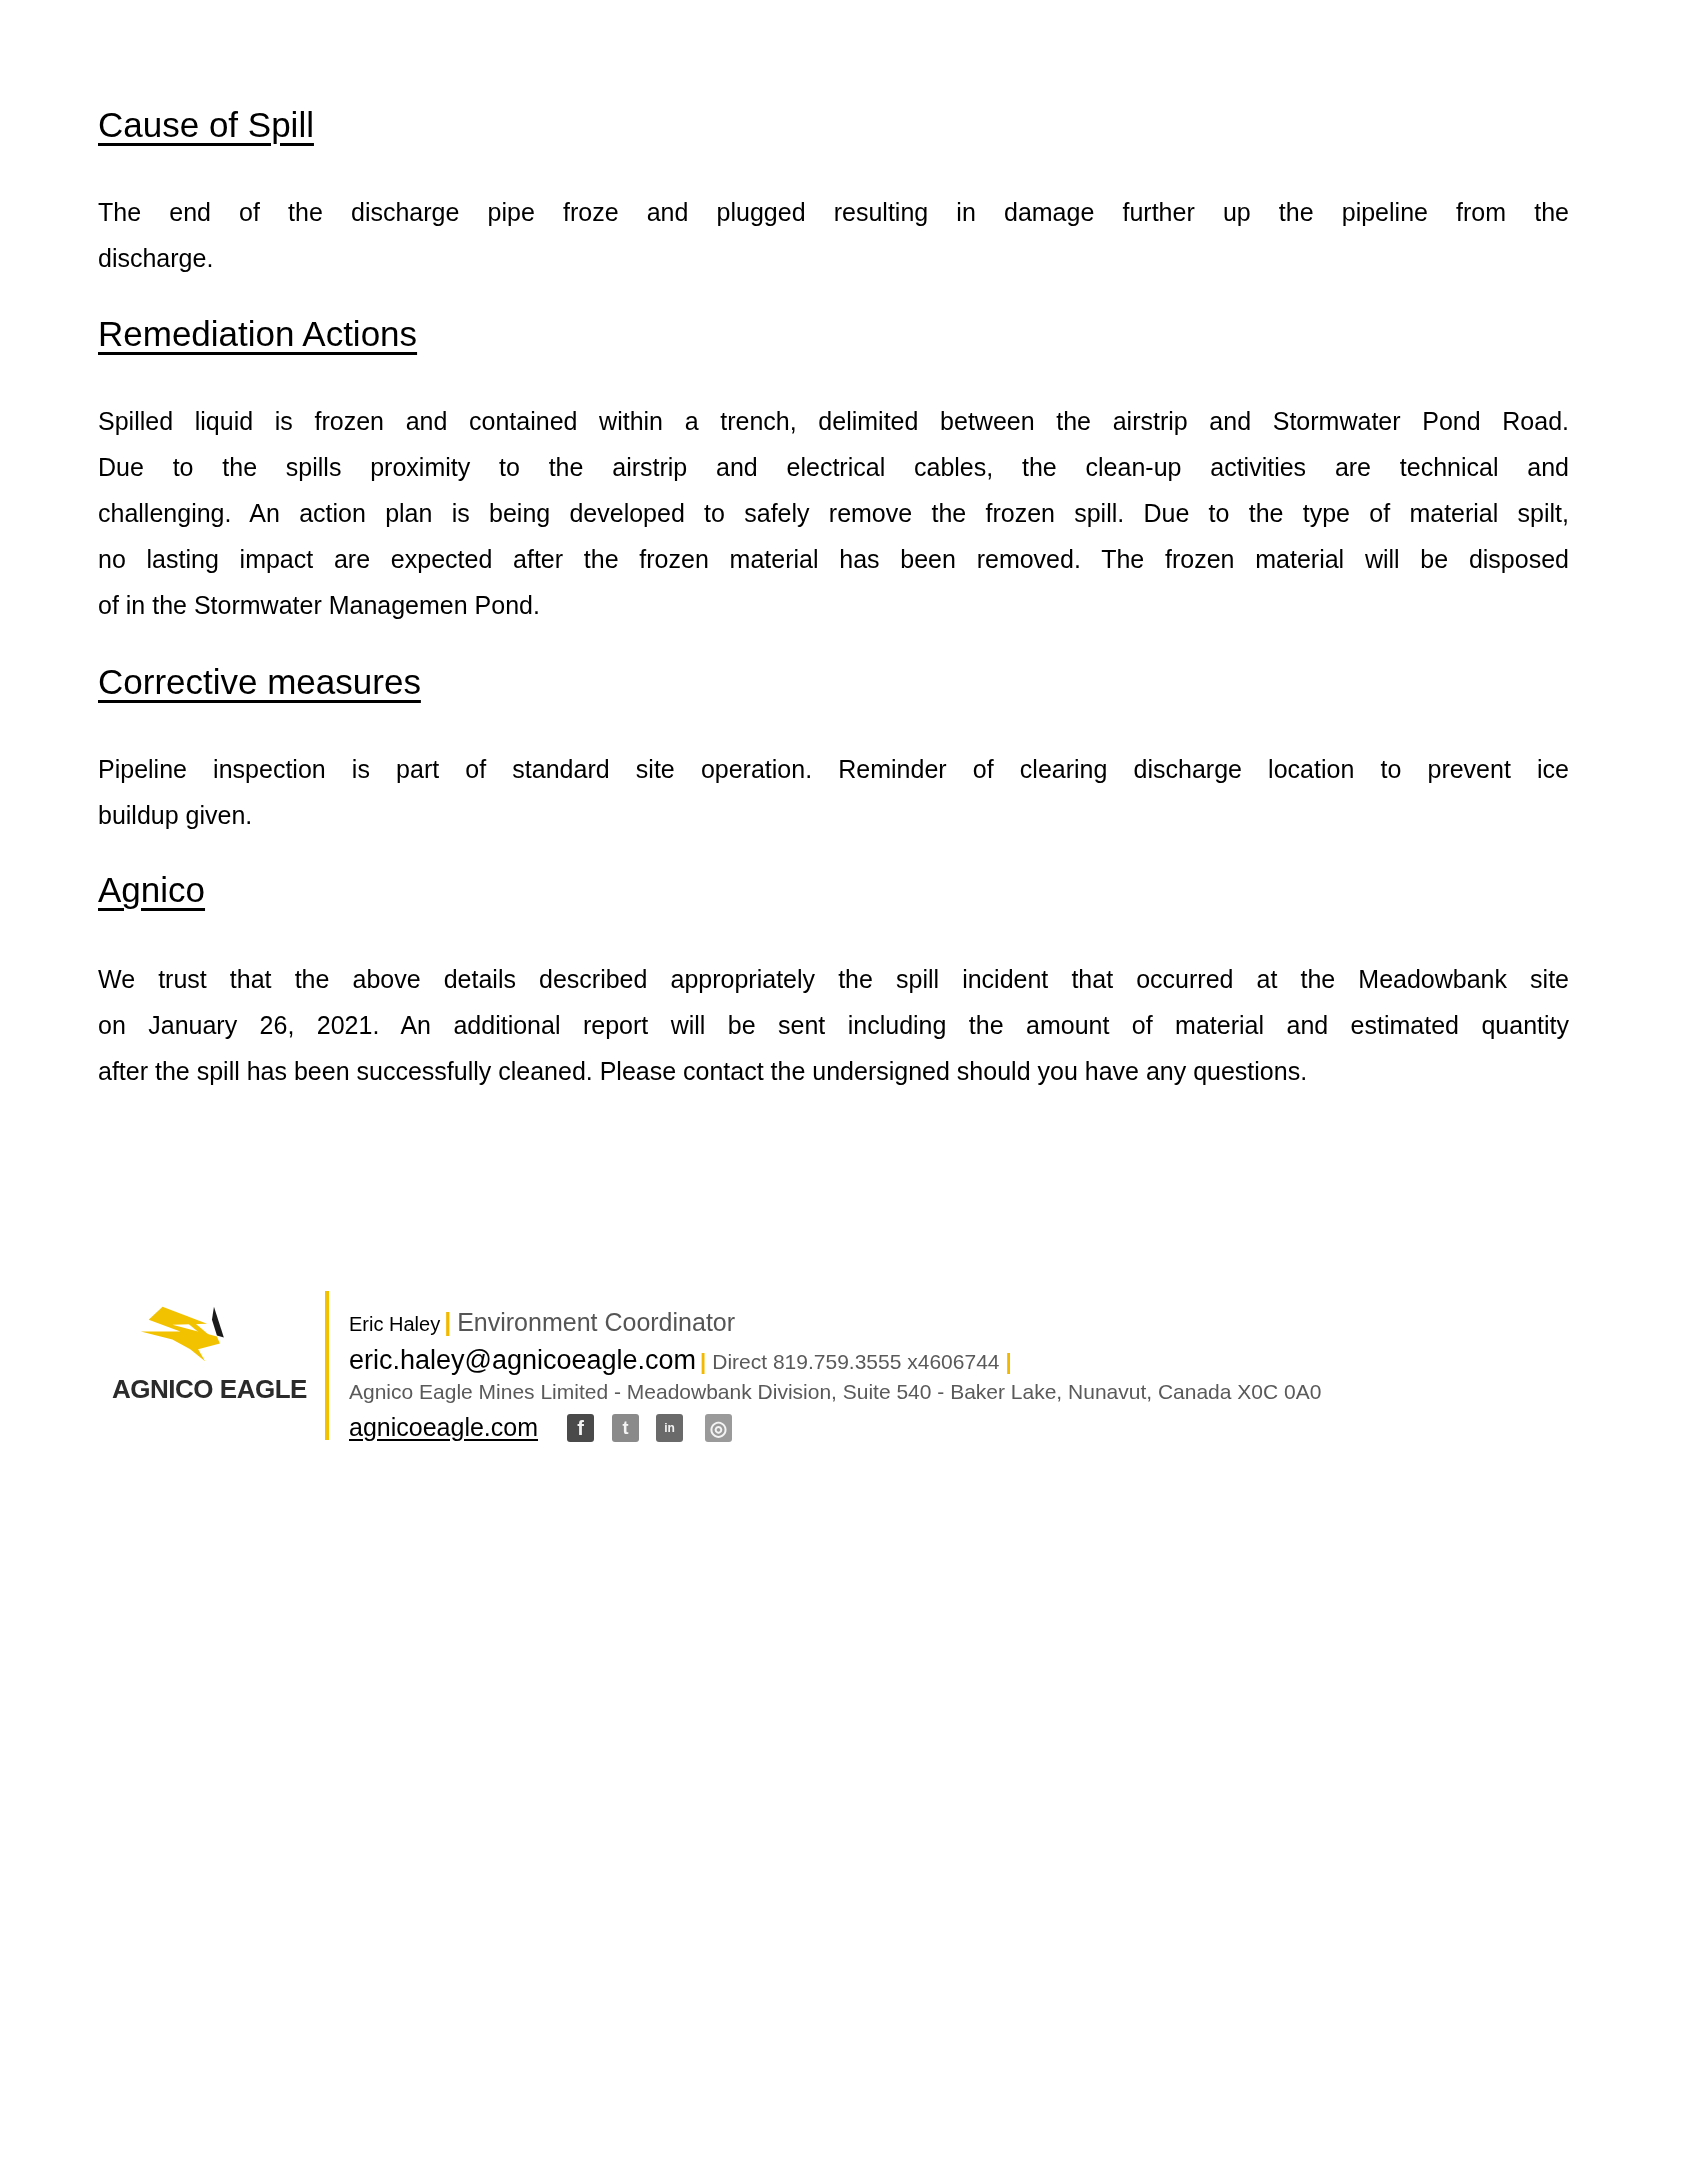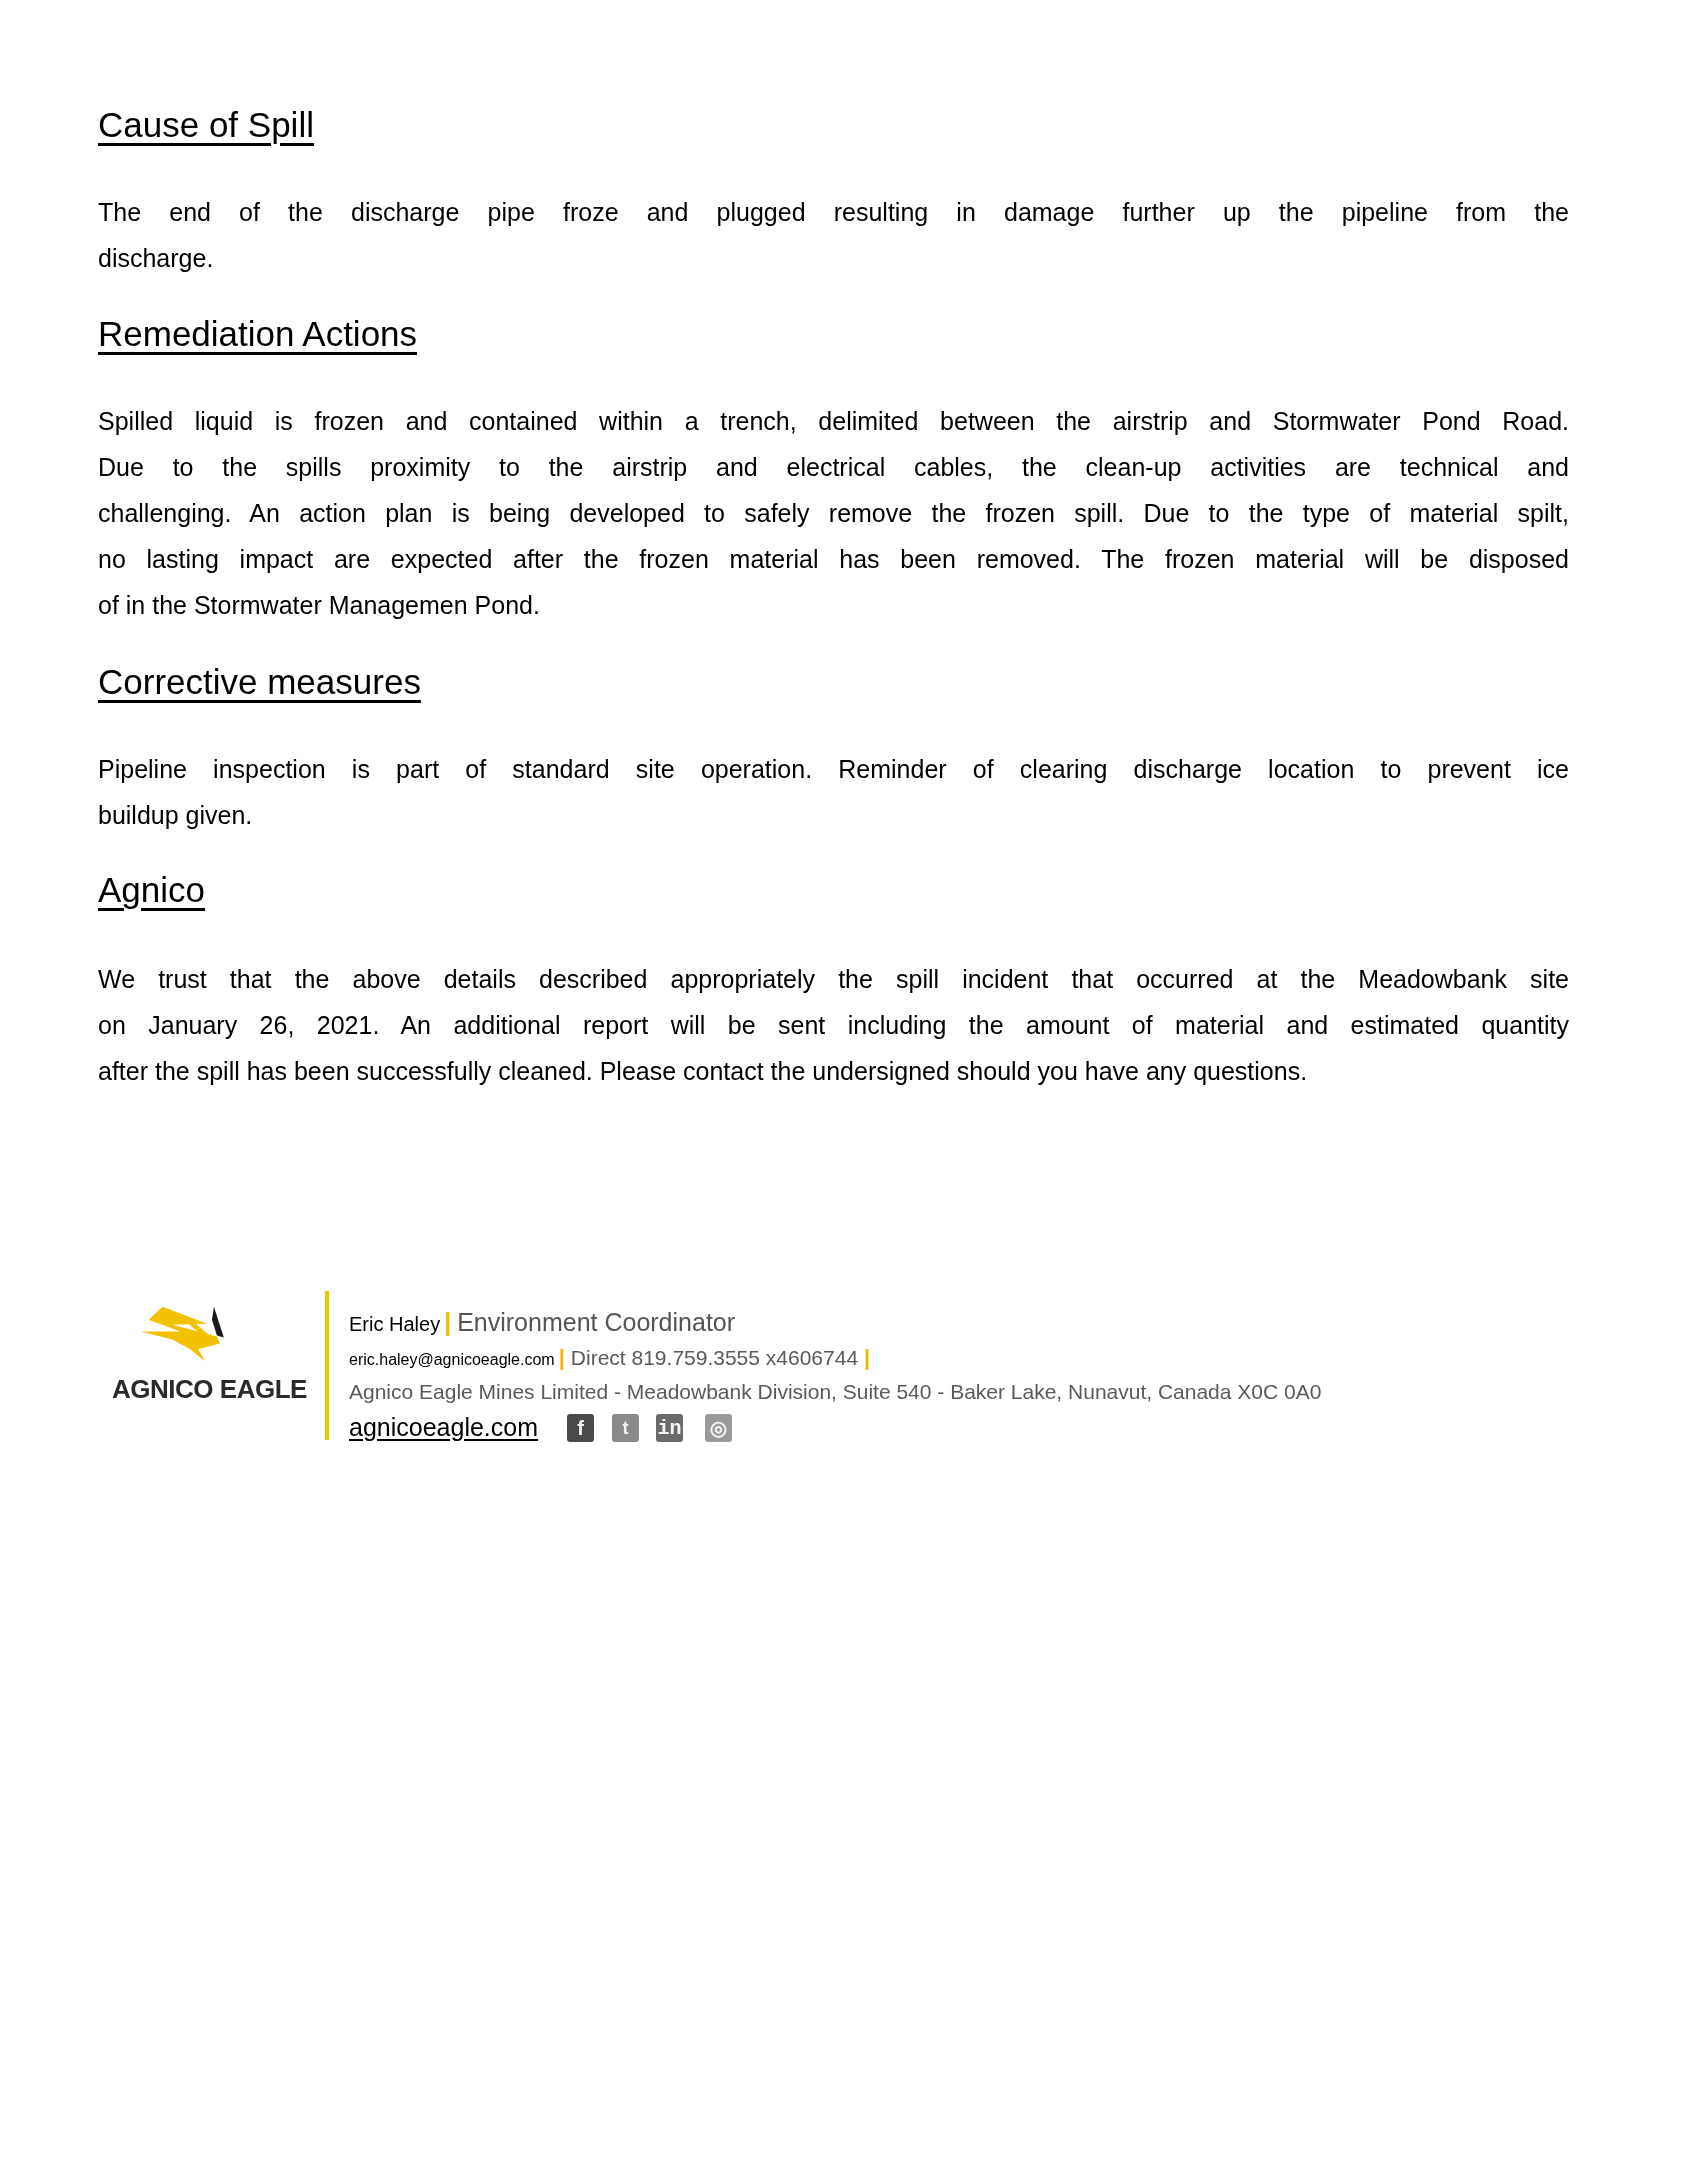--- a/index.html
+++ b/index.html
@@ -13,21 +13,21 @@
   .line.j { text-align: justify; text-align-last: justify; white-space: normal; overflow: hidden; }
   
   .sig-bar { position: absolute; left: 325px; top: 1291px; width: 4px; height: 149px; background: #f2c200; }
   .logo { position: absolute; left: 103px; top: 1292px; width: 213px; height: 119px; }
   .logo-text { position: absolute; left: 0; top: 82px; width: 213px; text-align: center;
                font-size: 26px; font-weight: bold; color: #2b2b2b; letter-spacing: -0.5px; white-space: nowrap; }
   .sig-line { position: absolute; left: 349px; white-space: nowrap; }
   .sig-name { font-size: 20px; color: #000; }
   .sig-sep { color: #f2b900; font-weight: bold; padding: 0 6px 0 4px; }
   .sig-title { font-size: 25px; color: #555; }
-  .sig-email { font-size: 16px; color: #000; }
+  .sig-email { font-size: 27px; color: #000; }
   .sig-grey { font-size: 21px; color: #5a5a5a; }
   .sig-url { font-size: 25px; color: #000; text-decoration: underline; text-underline-offset: 3px; }
   .social { position: absolute; top: 1414px; width: 27px; height: 28px; border-radius: 3px;
             display: flex; align-items: center; justify-content: center; color: #f4f4f4;
             font-weight: bold; font-size: 20px; font-family: "Liberation Sans", sans-serif; }
 </style>
 </head>
 <body>
 
 <section>
@@ -89,16 +89,16 @@
   <div class="sig-line" style="top:1380px;">
     <span class="sig-grey">Agnico Eagle Mines Limited - Meadowbank Division, Suite 540 - Baker Lake, Nunavut, Canada X0C 0A0</span>
   </div>
 
   <div class="sig-line" style="top:1413px;text-align:center;">
     <a class="sig-url">agnicoeagle.com</a>
   </div>
 
   <div class="social" style="left:567px;background:#4a4a4a;">f</div>
   <div class="social" style="left:612px;background:#8a8a8a;font-size:18px;">t</div>
-  <div class="social" style="left:656px;background:#6a6a6a;font-size:20px;font-family:Liberation Mono, monospace;">in</div>
+  <div class="social" style="left:656px;background:#6a6a6a;font-size:12px;">in</div>
   <div class="social" style="left:705px;background:#9a9a9a;font-size:20px;">◎</div>
 </div>
 
 
 </body></html>

